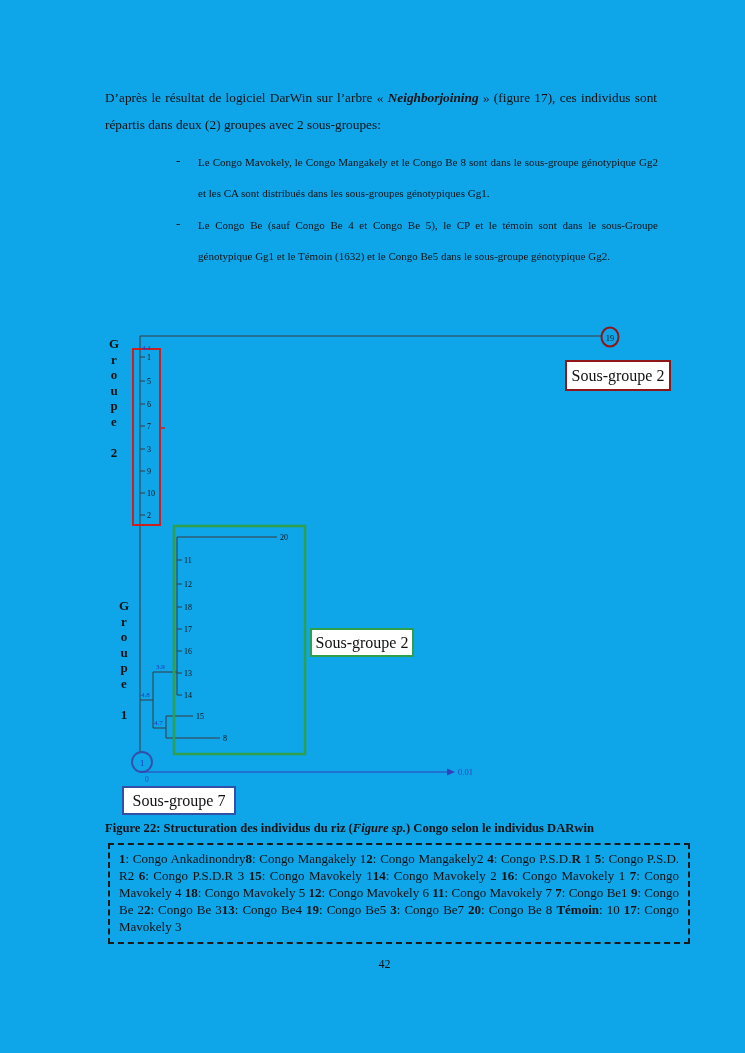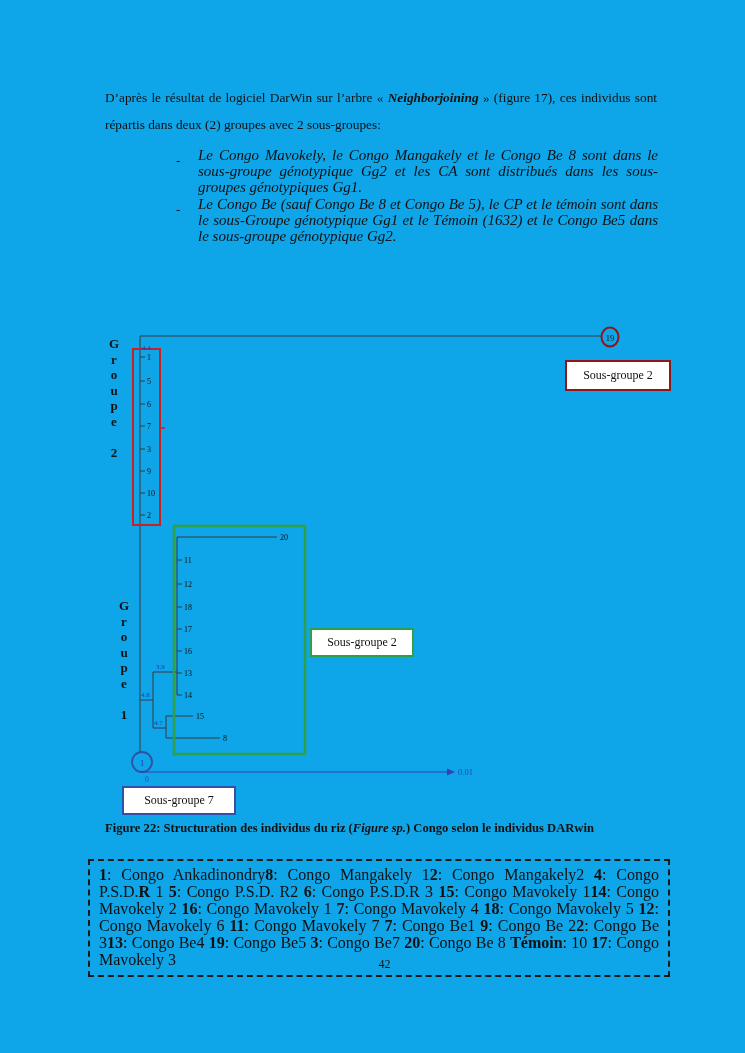--- a/index.html
+++ b/index.html
@@ -17,74 +17,73 @@
   .seg-b{font-weight:bold;}
   .seg-bi{font-weight:bold;font-style:italic;}
 
   .intro{
     position:absolute;left:105px;top:84px;width:552px;
     font-size:13.3px;line-height:27px;text-align:justify;
   }
   .bullets{position:absolute;left:176px;top:147px;width:482px;}
   .bullet{display:flex;margin-bottom:1px;}
   .bullet .dash{width:22px;flex:0 0 22px;font-size:13.3px;line-height:27px;}
-  .bullet .btxt{flex:1;font-size:15px;line-height:16px;text-align:justify;font-style:italic;}
+  .bullet .btxt{flex:1;font-size:11px;line-height:31px;text-align:justify;}
 
   .figure{position:absolute;left:0;top:320px;width:745px;height:502px;}
   .figure svg{position:absolute;left:0;top:0;}
 
   .vlabel{
     position:absolute;width:16px;text-align:center;
     font-weight:bold;font-size:13px;line-height:15.5px;
     white-space:pre-line;
   }
   .vlabel.g2{left:106px;top:16px;}
   .vlabel.g1{left:116px;top:278px;}
 
   .labelbox{
     position:absolute;display:flex;align-items:center;justify-content:center;
-    font-size:12px;background:#fff;
+    font-size:16px;background:#fff;
   }
   .box-red1{left:163px;top:93px;width:122px;height:27px;border:2px solid #cc1f1f;}
   .box-red2{left:565px;top:40px;width:102px;height:27px;border:2px solid #8f1717;}
   .box-green{left:310px;top:308px;width:100px;height:25px;border:2px solid #2ea04a;}
   .box-blue{left:122px;top:466px;width:110px;height:25px;border:2px solid #3350a8;}
 
   .caption{
     position:absolute;left:105px;top:820px;width:575px;
     font-size:12.6px;line-height:16px;
   }
   .legendbox{
-    position:absolute;left:88px;top:843px;width:582px;box-sizing:border-box;
+    position:absolute;left:108px;top:843px;width:582px;box-sizing:border-box;
     border:2px dashed #1a1a1a;
     padding:5px 9px 7px 9px;
-    font-size:16px;line-height:17px;text-align:justify;
+    font-size:13px;line-height:17px;text-align:justify;
     min-height:92px;
-    margin-top:16px;
   }
   .pagenum{
     position:absolute;left:12px;top:957px;width:745px;text-align:center;
     font-size:12px;
   }
 </style>
 </head>
 <body>
 
 <div class="page">
 
   <div class="intro"><span class="seg-n">D’après le résultat de logiciel DarWin sur l’arbre « </span><span class="seg-bi">Neighborjoining</span><span class="seg-n"> » (figure 17), ces individus sont répartis dans deux (2) groupes avec 2 sous-groupes:</span></div>
 
   <div class="bullets">
     <div class="bullet">
       <span class="dash">-</span>
       <span class="btxt">Le Congo Mavokely, le Congo Mangakely et le Congo Be 8 sont dans le sous-groupe génotypique Gg2 et les CA sont distribués dans les sous-groupes génotypiques Gg1.</span>
     </div>
     <div class="bullet">
       <span class="dash">-</span>
-      <span class="btxt">Le Congo Be (sauf Congo Be 8 et Congo Be 5), le CP  et le témoin sont dans le sous-Groupe génotypique Gg1 et le Témoin (1632) et le Congo Be5 dans le sous-groupe génotypique Gg2.</span>
+      <span class="btxt">Le Congo Be (sauf Congo Be 4 et Congo Be 5), le CP  et le témoin sont dans le sous-Groupe génotypique Gg1 et le Témoin (1632) et le Congo Be5 dans le sous-groupe génotypique Gg2.</span>
     </div>
   </div>
 
   <div class="figure">
 
     <svg width="745" height="502" viewBox="0 0 745 502">
 
       <g stroke="#3a3a3a" stroke-width="1" fill="none">
         <line x1="140" y1="16" x2="602" y2="16"></line>
         <line x1="140" y1="16" x2="140" y2="432"></line>

